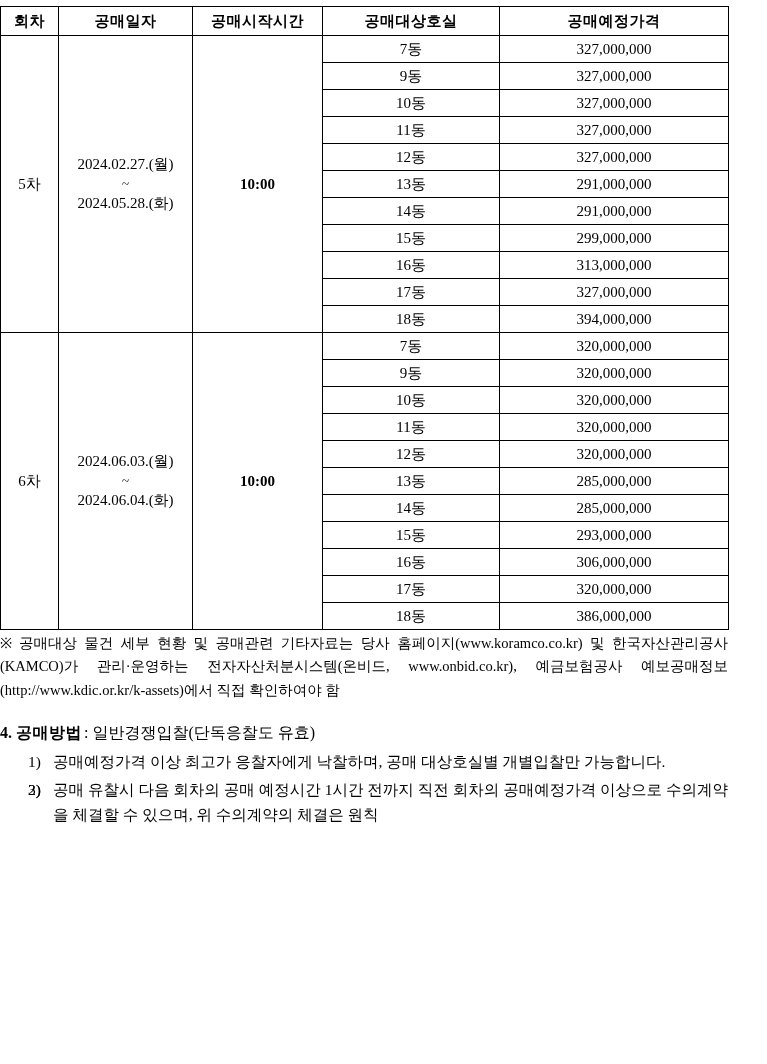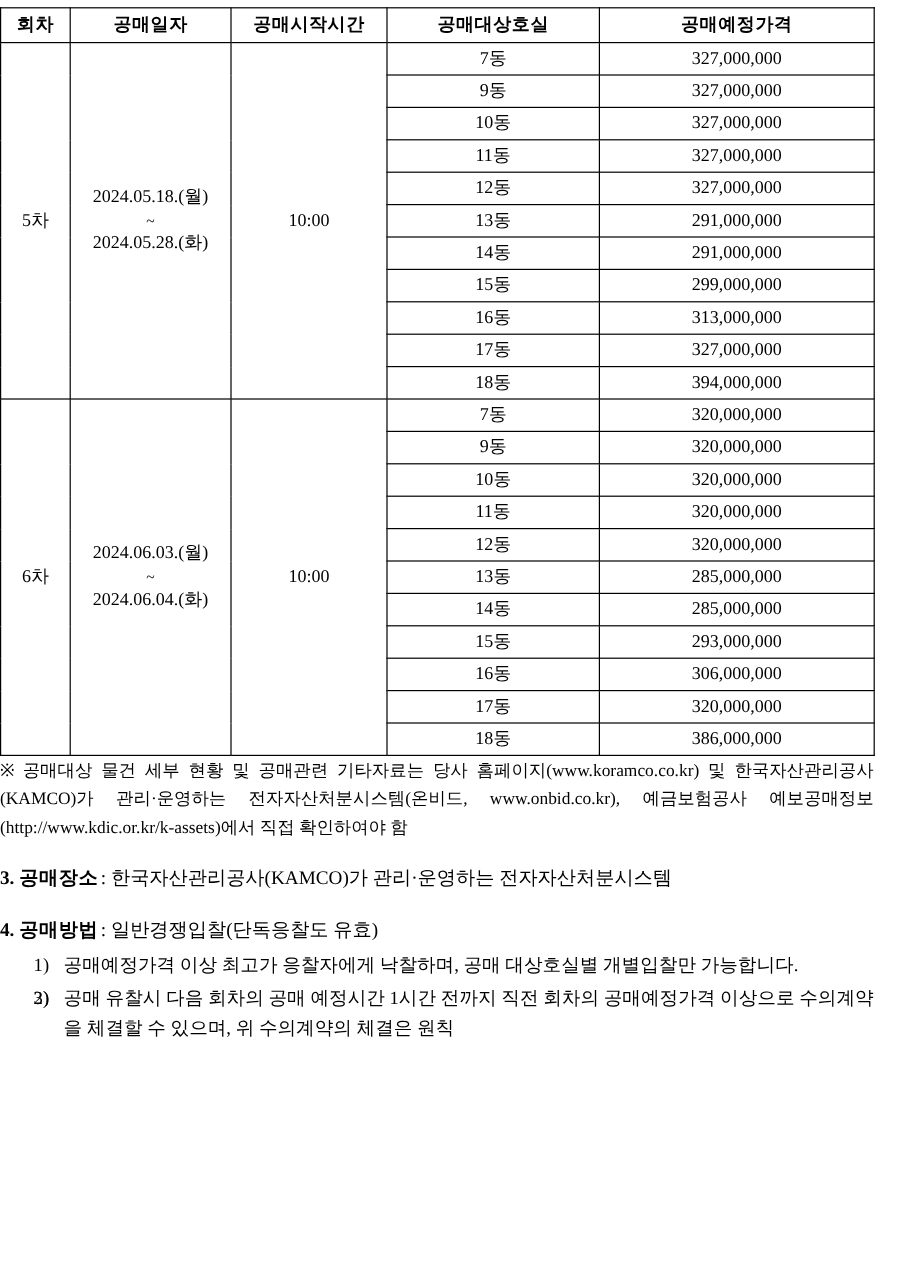--- a/index.html
+++ b/index.html
@@ -61,20 +61,21 @@
     line-height: 1.9;
     font-size: 14.5px;
   }
   td.datecell .tilde {
     display: block;
     font-size: 13px;
     line-height: 1.6;
   }
   td.timecell {
     font-size: 15px;
+    font-weight: bold;
   }
 
   
   .note {
     width: 728px;
     margin: 2px auto 0 auto;
     font-size: 14.5px;
     line-height: 1.62;
     text-align: justify;
     text-justify: inter-word;
@@ -148,21 +149,21 @@
         <th>회차</th>
         <th>공매일자</th>
         <th>공매시작시간</th>
         <th>공매대상호실</th>
         <th>공매예정가격</th>
       </tr>
     </thead>
     <tbody id="table-body">
         <tr>
           <td class="round" rowspan="11">5차</td>
-          <td class="datecell" rowspan="11"><span>2024.05.18.(월)</span><span class="tilde">~</span><span>2024.05.28.(화)</span></td>
+          <td class="datecell" rowspan="11"><span>2024.02.27.(월)</span><span class="tilde">~</span><span>2024.05.28.(화)</span></td>
           <td class="timecell" rowspan="11">10:00</td>
           <td class="unit">7동</td>
           <td class="price">327,000,000</td>
         </tr>
         <tr>
           <td class="unit">9동</td>
           <td class="price">327,000,000</td>
         </tr>
         <tr>
           <td class="unit">10동</td>
@@ -248,23 +249,20 @@
           <td class="price">386,000,000</td>
         </tr>
       </tbody>
   </table>
 
   <div class="note">
     <span class="mark">※</span><span>공매대상 물건 세부 현황 및 공매관련 기타자료는 당사 홈페이지(www.koramco.co.kr) 및 한국자산관리공사(KAMCO)가 관리·운영하는 전자자산처분시스템(온비드, www.onbid.co.kr), 예금보험공사 예보공매정보(http://www.kdic.or.kr/k-assets)에서 직접 확인하여야 함</span>
   </div>
 
   <div class="section">
-    <div class="sec-head">
-      <span class="sec-num">3.</span><span class="sec-title">공매장소</span><span class="sec-colon">:</span><span class="sec-body-inline">한국자산관리공사(KAMCO)가 관리·운영하는 전자자산처분시스템</span>
-    </div>
   </div>
 
   <div class="section">
     <div class="sec-head">
       <span class="sec-num">4.</span><span class="sec-title">공매방법</span><span class="sec-colon">:</span><span class="sec-body-inline">일반경쟁입찰(단독응찰도 유효)</span>
     </div>
     <ol class="items" id="section-4-items">
         <li><span class="num">1)</span><span>공매예정가격 이상 최고가 응찰자에게 낙찰하며, 공매 대상호실별 개별입찰만 가능합니다.</span></li>
         <li><span class="num">2)</span></li>
         <li><span class="num">3)</span><span>공매 유찰시 다음 회차의 공매 예정시간 1시간 전까지 직전 회차의 공매예정가격 이상으로 수의계약을 체결할 수 있으며, 위 수의계약의 체결은 원칙</span></li>

